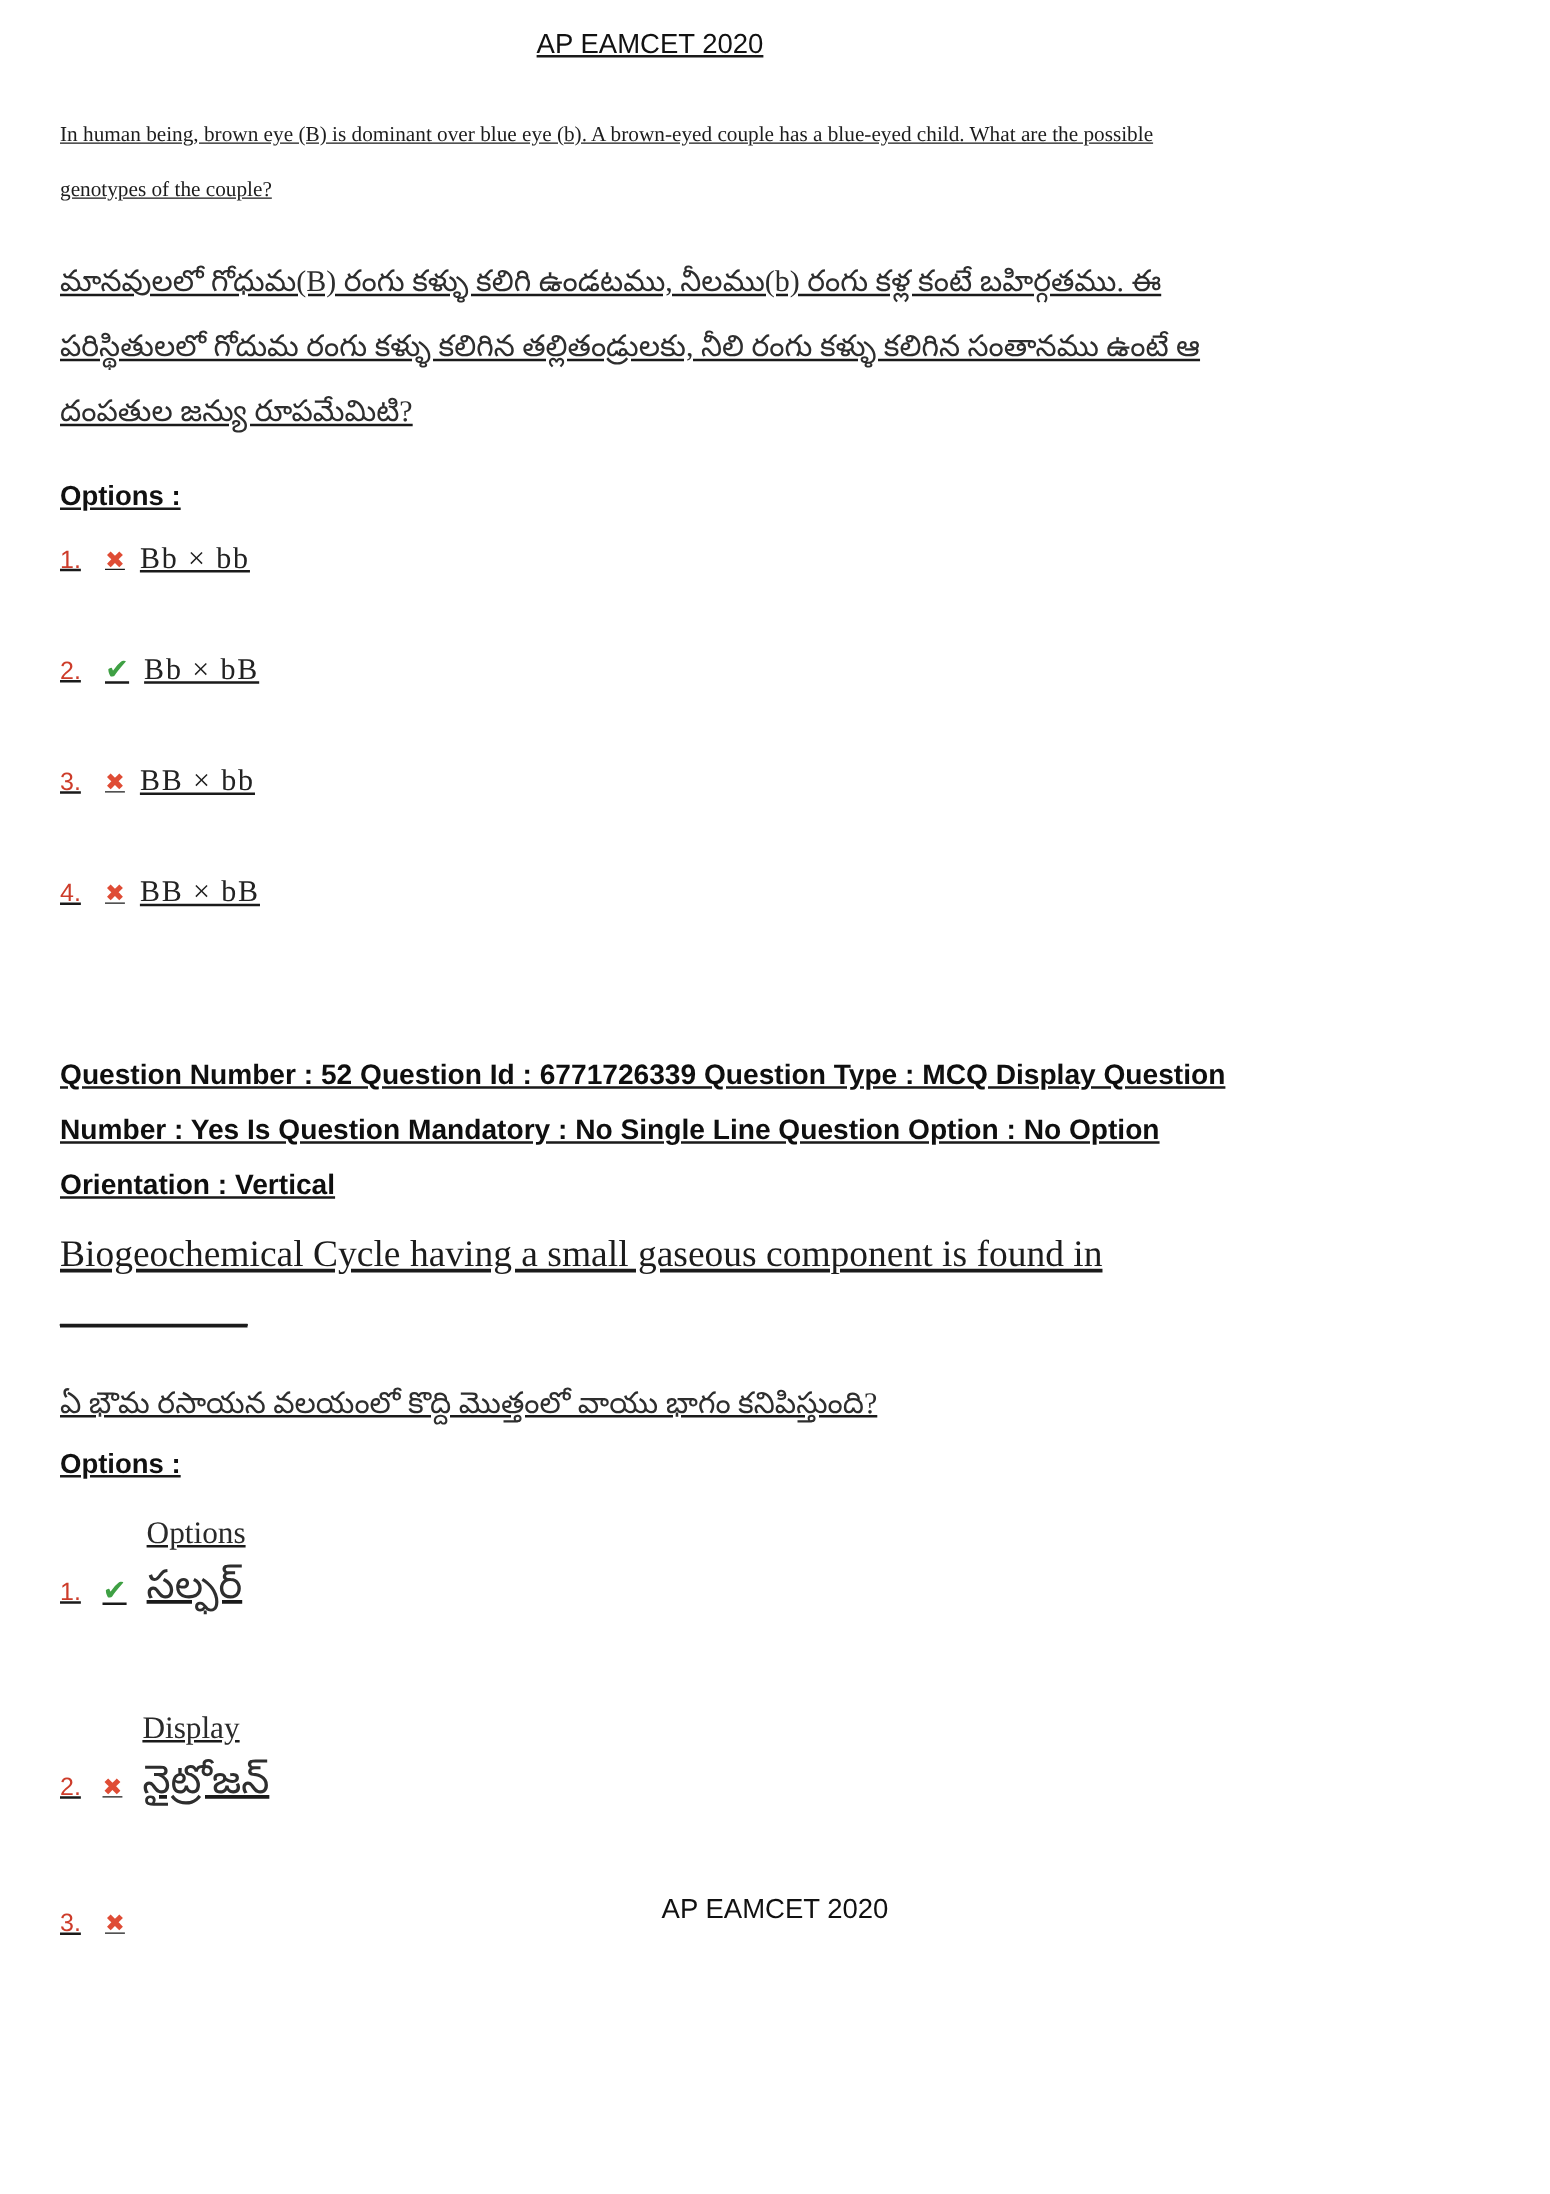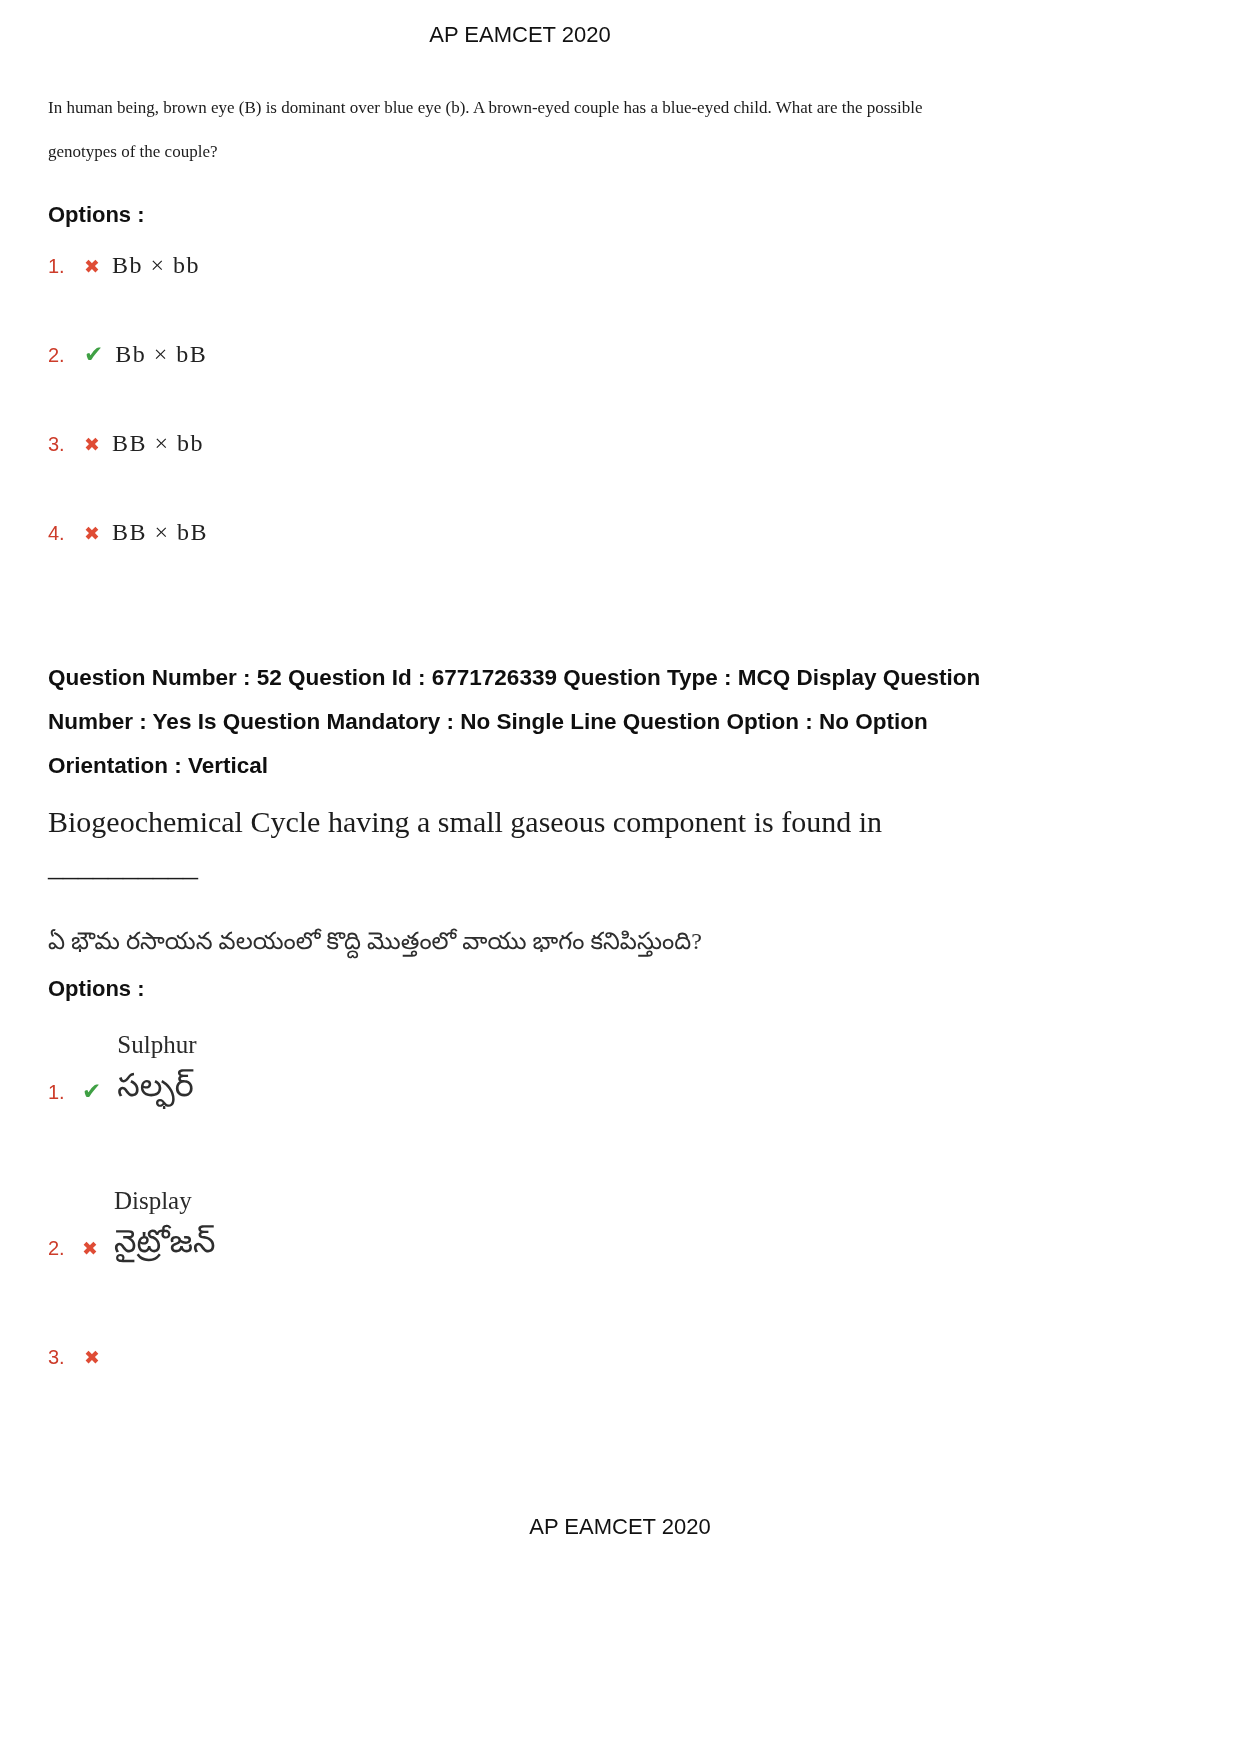--- a/index.html
+++ b/index.html
@@ -9,20 +9,21 @@
     min-height: 1755px;
     position: relative;
     font-family: "Liberation Sans", sans-serif;
     color: #1a1a1a;
   }
   .page {
     width: 1040px;
     min-height: 1755px;
     padding: 22px 48px 16px 48px;
     position: relative;
+    text-decoration: underline;
   }
   .center-title {
     text-align: center;
     font-size: 22px;
     color: #111;
     line-height: 26px;
     font-family: "Liberation Sans", sans-serif;
   }
   .q-en {
     margin-top: 38px;
@@ -138,20 +139,21 @@
 </style>
 </head>
 <body>
 
 <div class="page">
 
   <div class="center-title">AP EAMCET 2020</div>
 
   <section>
     <p class="q-en">In human being, brown eye (B) is dominant over blue eye (b). A brown-eyed couple has a blue-eyed child. What are the possible genotypes of the couple?</p>
+    <p class="q-te">మానవులలో గోధుమ(B) రంగు కళ్ళు కలిగి ఉండటము, నీలము(b) రంగు కళ్ల కంటే బహిర్గతము. ఈ పరిస్థితులలో గోదుమ రంగు కళ్ళు కలిగిన తల్లితండ్రులకు, నీలి రంగు కళ్ళు కలిగిన సంతానము ఉంటే ఆ దంపతుల జన్యు రూపమేమిటి?</p>
 
     <div class="options-label">Options :</div>
 
     <div class="opt-row first">
       <span class="opt-num">1.</span>
       <span class="mark wrong">✖</span>
       <span class="opt-text">Bb × bb</span>
     </div>
 
     <div class="opt-row">
@@ -180,21 +182,21 @@
     <p class="q2-te">ఏ భౌమ రసాయన వలయంలో కొద్ది మొత్తంలో వాయు భాగం కనిపిస్తుంది?</p>
 
     <div class="options-label options-label-2">Options :</div>
 
     <div class="opt-block">
       <div class="num-col">
         <span class="opt-num">1.</span>
         <span class="mark correct">✔</span>
       </div>
       <div class="text-col">
-        <span class="en-line">Sulphur</span>
+        <span class="en-line">Options</span>
         <span class="te-line">సల్ఫర్</span>
       </div>
     </div>
 
     <div class="opt-block second">
       <div class="num-col">
         <span class="opt-num">2.</span>
         <span class="mark wrong">✖</span>
       </div>
       <div class="text-col">

